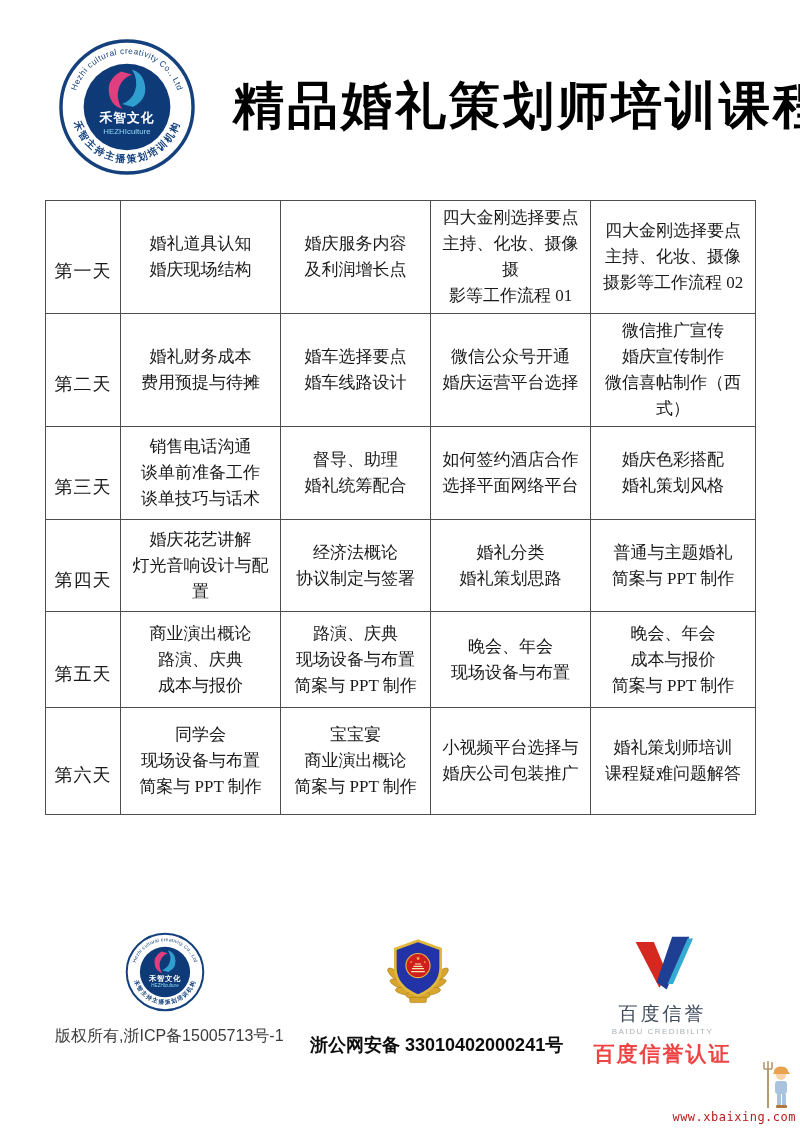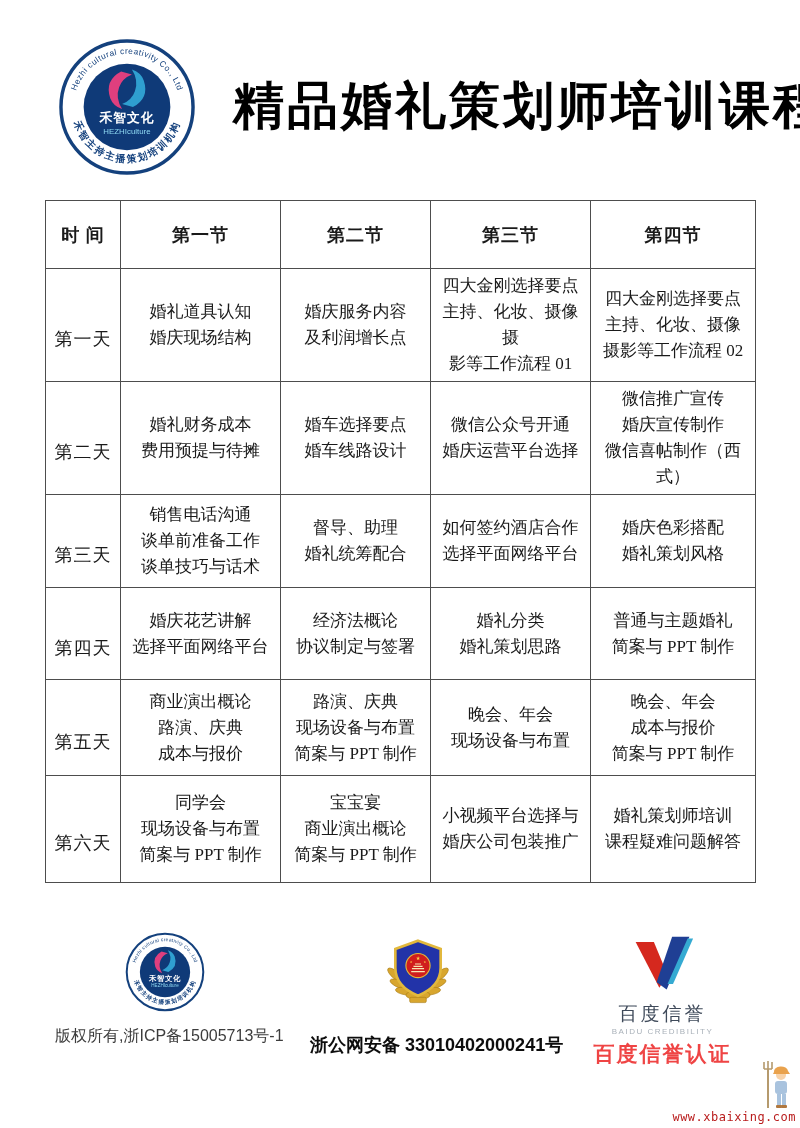--- a/index.html
+++ b/index.html
@@ -161,27 +161,20 @@
 
   <table class="schedule">
     <colgroup>
       <col style="width:75px">
         <col style="width:160px">
         <col style="width:150px">
       <col style="width:160px">
         <col style="width:165px">
     </colgroup>
     <tbody>
-        <tr>
-      <th>时  间</th>
-      <th>第一节</th>
-      <th>第二节</th>
-      <th>第三节</th>
-      <th>第四节</th>
-    </tr>
     <tr style="height:104px">
       <td class="day-cell">第一天</td>
       <td class="course-cell">婚礼道具认知
 婚庆现场结构</td>
       <td class="course-cell">婚庆服务内容
 及利润增长点</td>
       <td class="course-cell">四大金刚选择要点
 主持、化妆、摄像摄
 影等工作流程 01</td>
       <td class="course-cell">四大金刚选择要点
@@ -208,21 +201,21 @@
       <td class="course-cell">督导、助理
 婚礼统筹配合</td>
       <td class="course-cell">如何签约酒店合作
 选择平面网络平台</td>
       <td class="course-cell">婚庆色彩搭配
 婚礼策划风格</td>
     </tr>
     <tr style="height:92px">
       <td class="day-cell">第四天</td>
       <td class="course-cell">婚庆花艺讲解
-选择平面网络平台</td>
+灯光音响设计与配置</td>
       <td class="course-cell">经济法概论
 协议制定与签署</td>
       <td class="course-cell">婚礼分类
 婚礼策划思路</td>
       <td class="course-cell">普通与主题婚礼
 简案与 PPT 制作</td>
     </tr>
     <tr style="height:96px">
       <td class="day-cell">第五天</td>
       <td class="course-cell">商业演出概论

